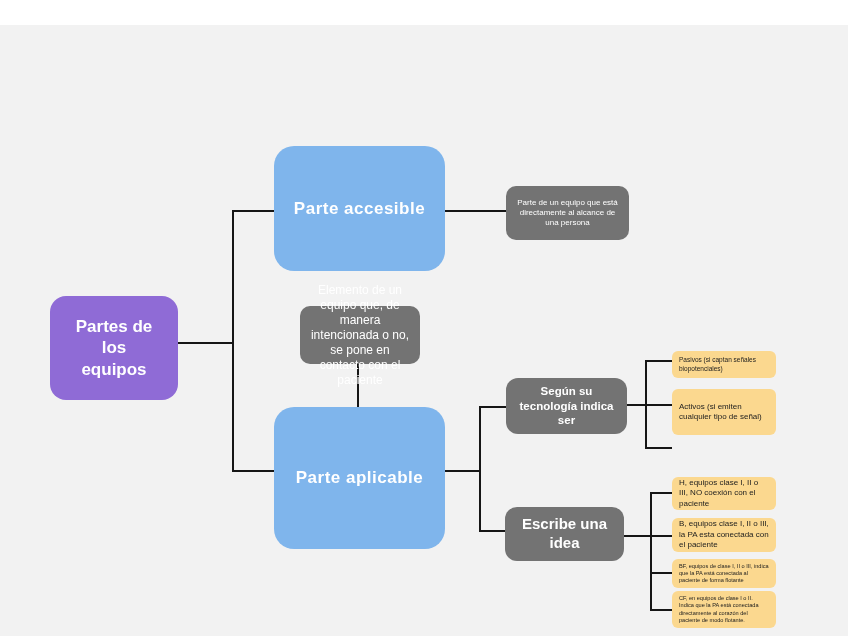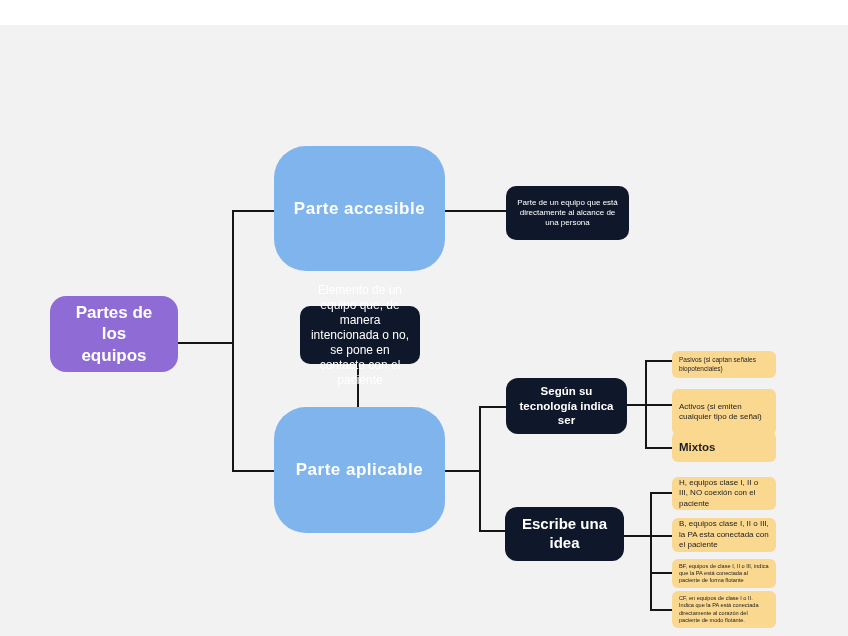--- a/index.html
+++ b/index.html
@@ -21,32 +21,32 @@
     position: absolute;
     box-sizing: border-box;
     display: flex;
     align-items: center;
     justify-content: center;
     text-align: center;
     color: #ffffff;
     cursor: pointer;
   }
   .node-purple {
-    left: 50px; top: 296px; width: 128px; height: 76px;
+    left: 50px; top: 296px; width: 128px; height: 104px;
     background: #8f6bd6; border-radius: 16px;
     font-size: 17px; font-weight: 600; line-height: 1.25; padding: 24px;
   }
   .node-blue {
-    width: 171px; background: #7fb5ec; border-radius: 32px;
+    width: 171px; background: #7fb5ec; border-radius: 20px;
     font-size: 17px; font-weight: 600; letter-spacing: 0.5px;
   }
   .node-accessible { left: 274px; top: 146px; height: 125px; }
-  .node-applicable { left: 274px; top: 407px; height: 126px; }
+  .node-applicable { left: 274px; top: 407px; height: 142px; }
   .node-orange {
-    background: #0f172a; border-radius: 10px; padding: 8px 6px;
+    background: #737373; border-radius: 10px; padding: 8px 6px;
     line-height: 1.25;
   }
   .node-note1 { left: 506px; top: 186px; width: 123px; height: 54px; font-size: 8px; }
   .node-note2 { left: 300px; top: 306px; width: 120px; height: 58px; font-size: 12px; }
   .node-technology { left: 506px; top: 378px; width: 121px; height: 56px; font-size: 11.5px; border-radius: 12px; font-weight: 600; }
   .node-idea { left: 505px; top: 507px; width: 119px; height: 54px; font-size: 15px; border-radius: 12px; font-weight: 600; }
   .node-yellow {
     left: 672px; width: 104px;
     background: #fbd88f; border-radius: 6px;
     color: #1d1d1d; text-align: left;
@@ -123,23 +123,20 @@
   </div>
 
   <div class="node node-yellow node-pasivos">
     <span>Pasivos (si captan señales biopotenciales)</span>
   </div>
 
   <div class="node node-yellow node-activos">
     <span>Activos (si emiten cualquier tipo de señal)</span>
   </div>
 
-  <div class="node node-yellow node-mixtos">
-    <span>Mixtos</span>
-  </div>
 
   <div class="node node-yellow node-h">
     <span>H, equipos clase I, II o III, NO coexión con el paciente</span>
   </div>
 
   <div class="node node-yellow node-b">
     <span>B, equipos clase I, II o III, la PA esta conectada con el paciente</span>
   </div>
 
   <div class="node node-yellow node-bf">

